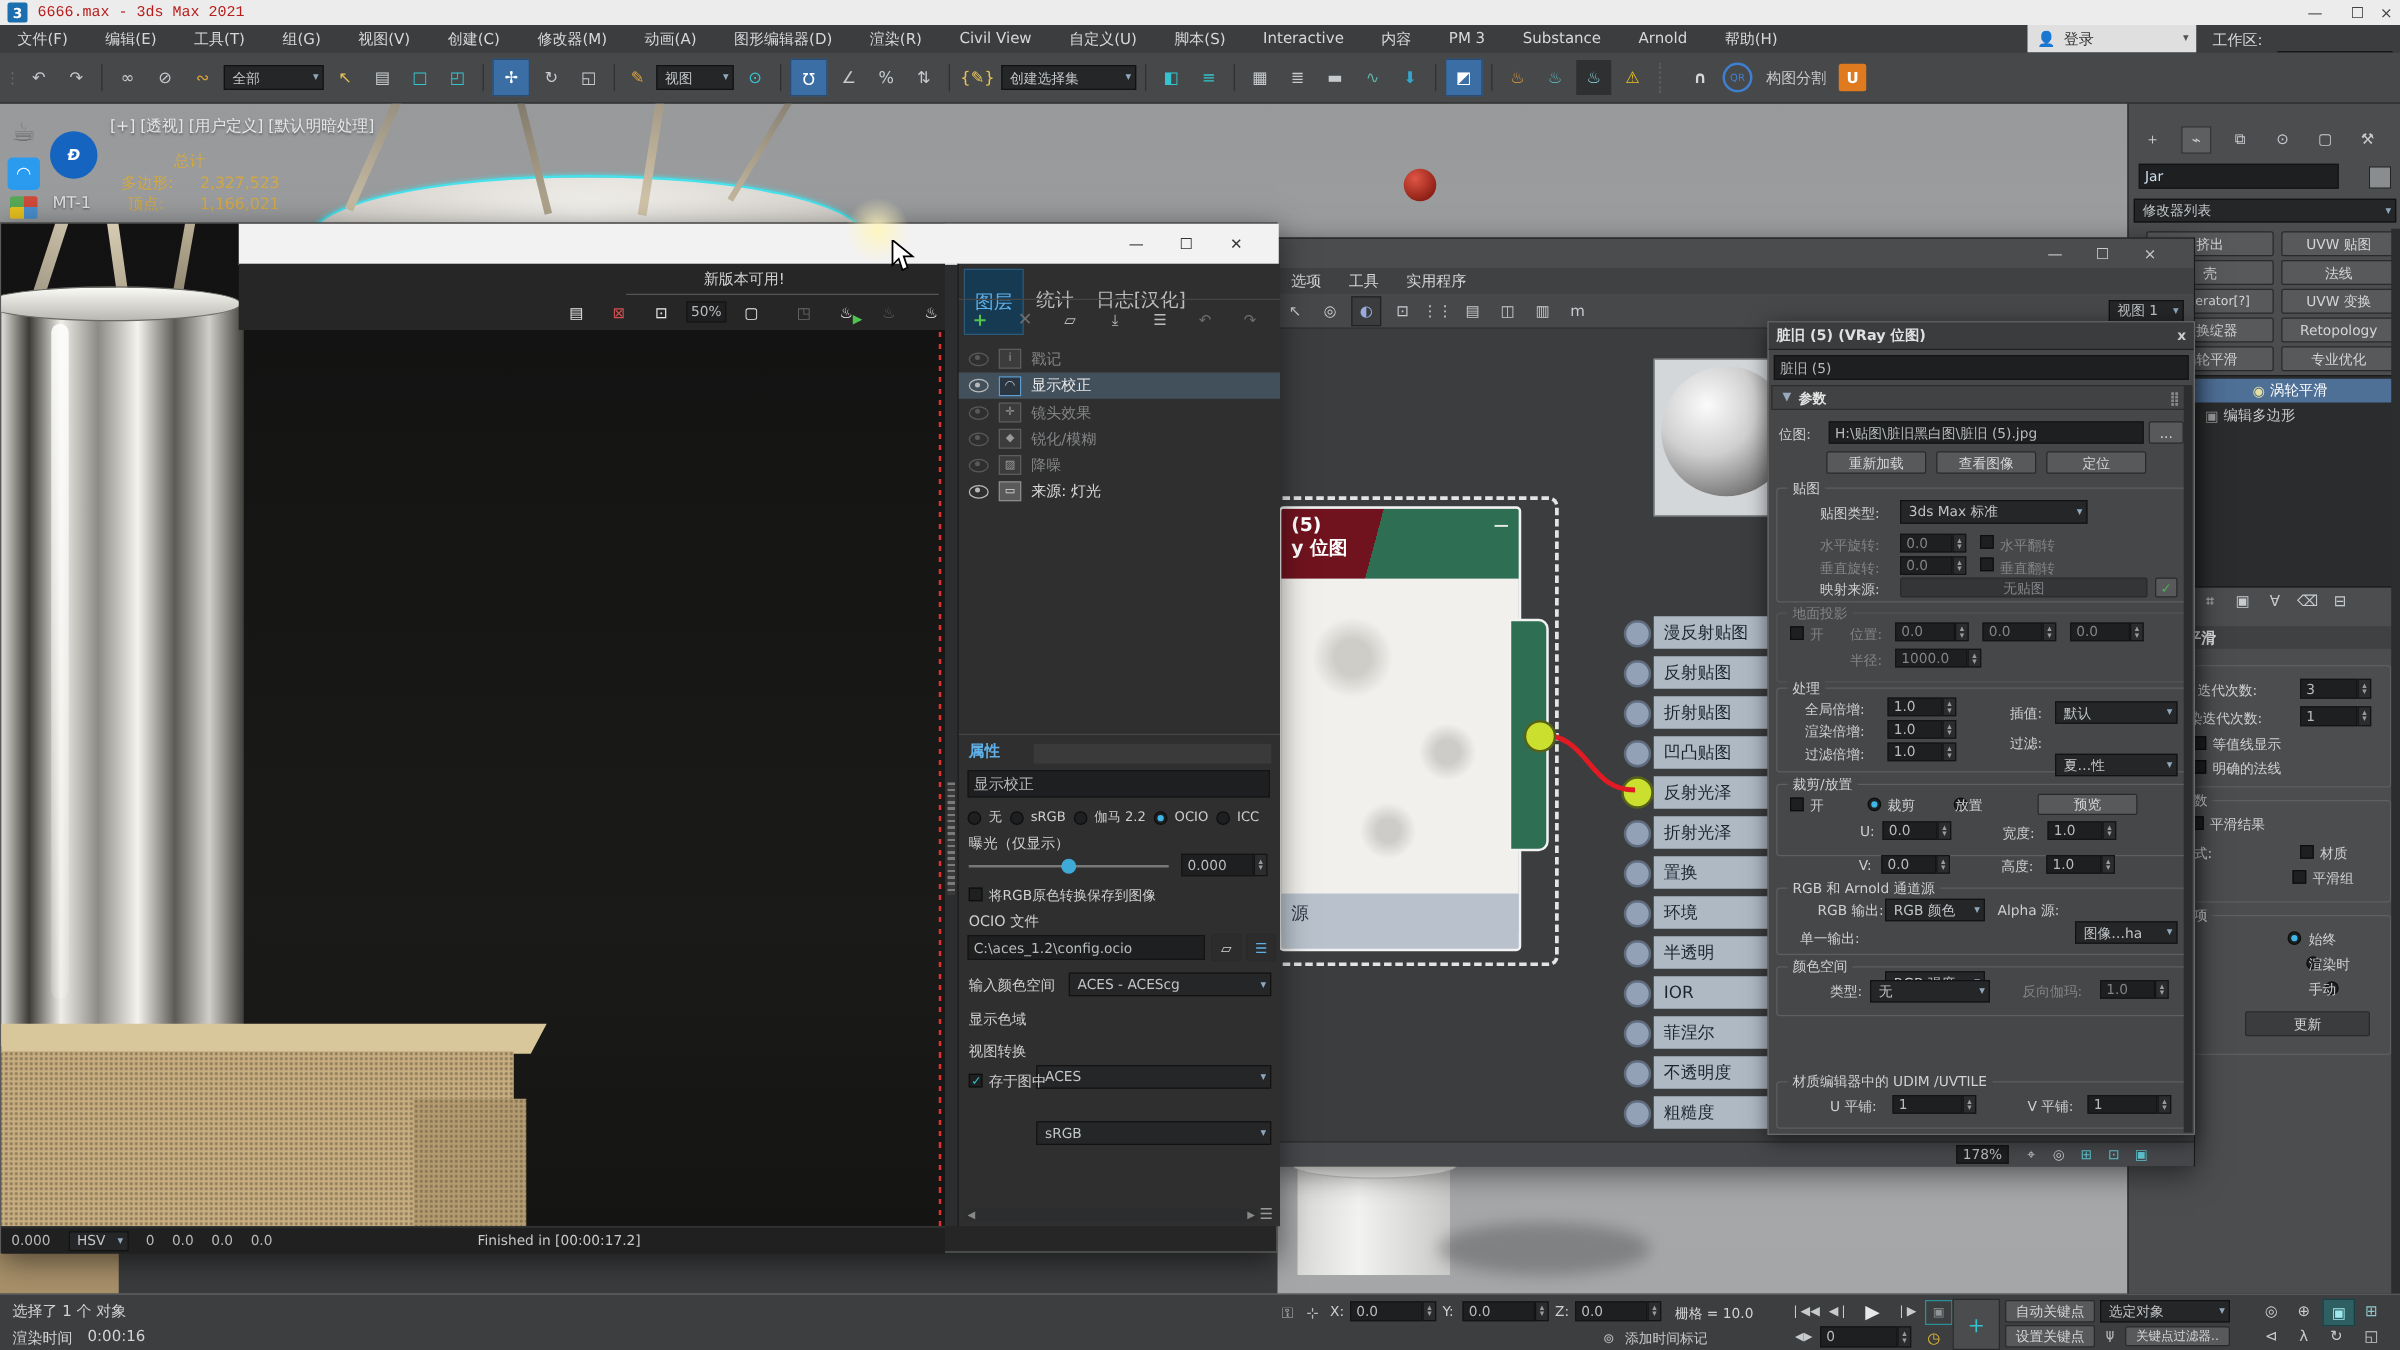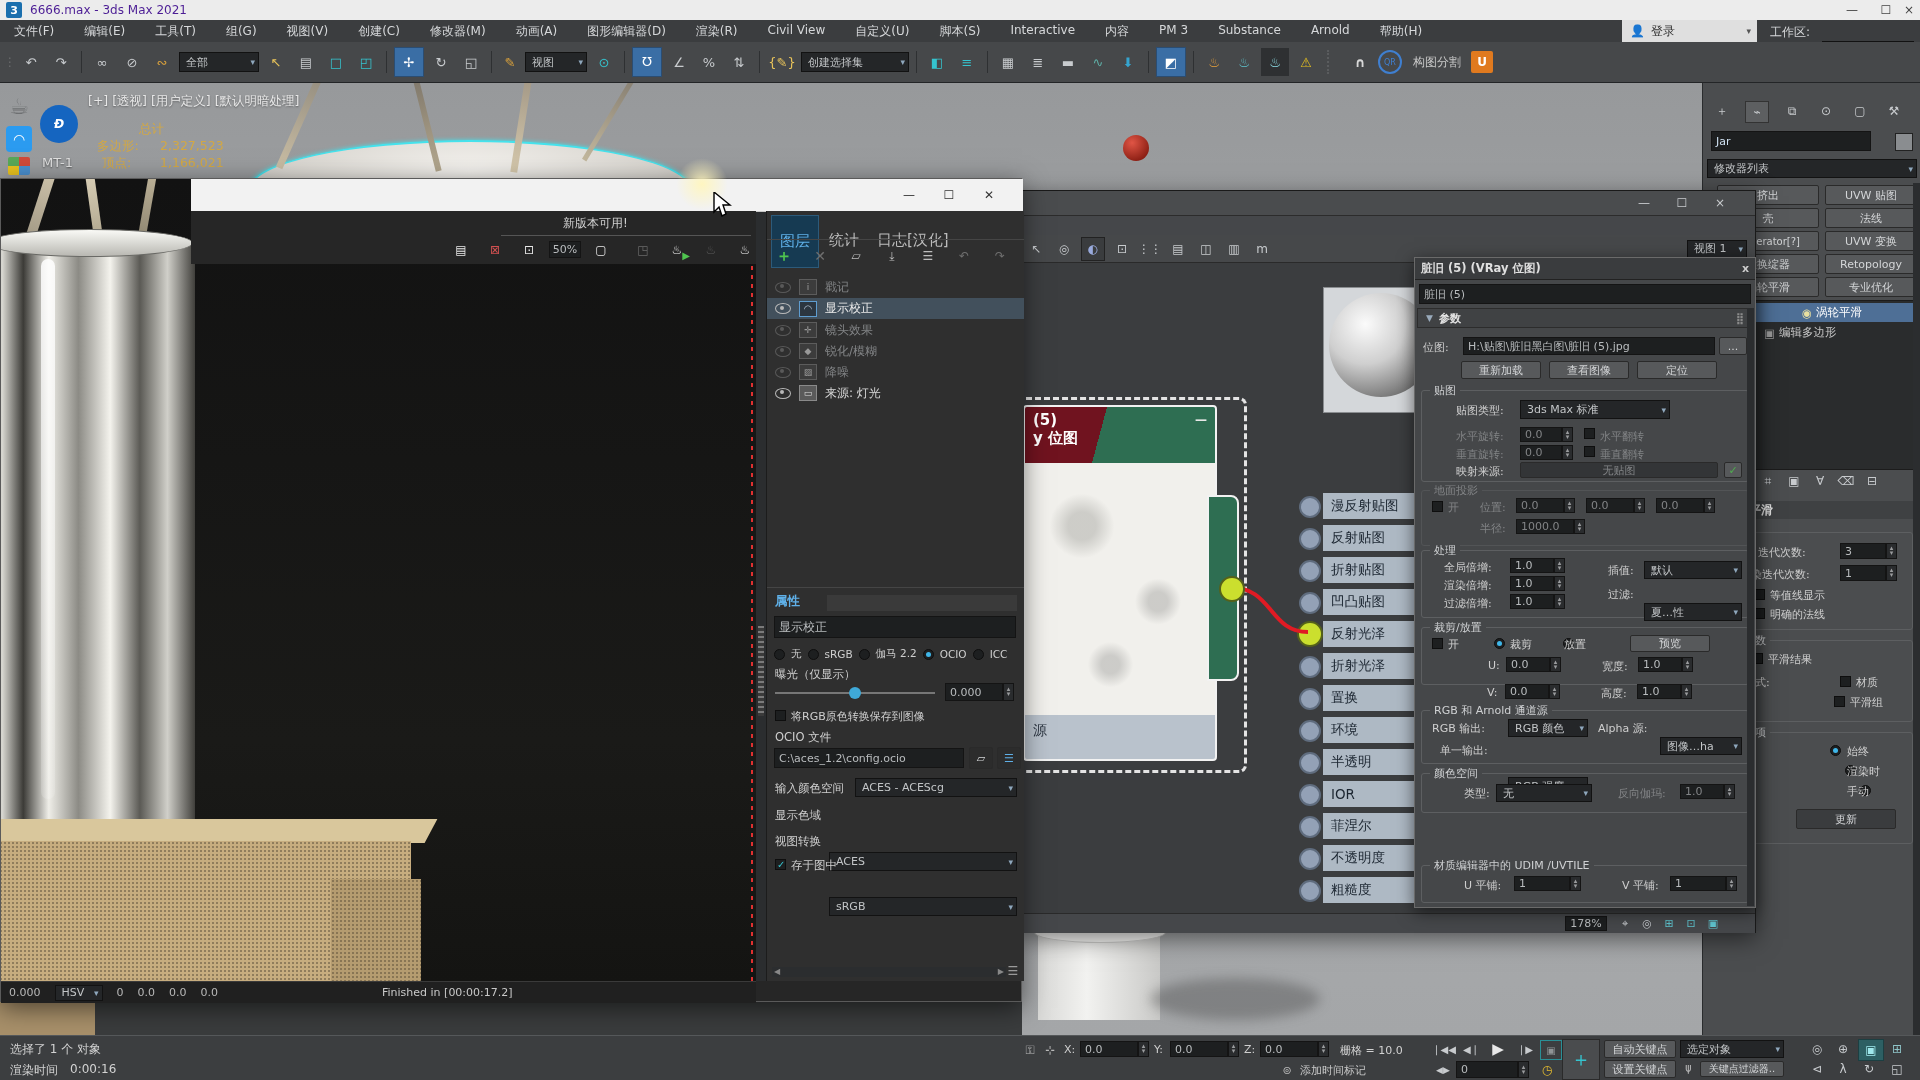--- a/index.html
+++ b/index.html
@@ -37,21 +37,21 @@
   .scroll{background:#2b2d2f;}
   .wire{pointer-events:none;}
 </style>
 </head>
 <body>
 
 <div id="app">
 
   <div class="abs" style="left:0;top:0;width:1920px;height:20px;background:#ececec;border-bottom:1px solid #cfcfcf;">
     <span class="abs ic" style="left:6px;top:2px;width:16px;height:16px;background:#1b6fae;color:#fff;font-size:11px;font-weight:bold;border-radius:2px;">3</span>
-    <span class="abs t" style="left:30px;top:3px;color:#4c1d95;font-size:12px;">6666.max - 3ds Max 2021</span>
+    <span class="abs t" style="left:30px;top:3px;color:#b91c1c;font-size:12px;font-family:Liberation Mono, monospace;">6666.max - 3ds Max 2021</span>
     <span class="abs ic" style="left:1838px;top:0;width:28px;height:20px;color:#444;">—</span>
     <span class="abs ic" style="left:1872px;top:0;width:28px;height:20px;color:#444;">☐</span>
     <span class="abs ic" style="left:1898px;top:0;width:22px;height:20px;color:#444;">×</span>
   </div>
 
   <div class="abs" style="left:0;top:20px;width:1920px;height:22px;background:#3b3d3f;border-bottom:1px solid #2a2c2e;">
     <div style="display:flex;gap:30px;padding:3px 0 0 14px;font-size:12px;color:#d6d8da;">
       <span class="t">文件(F)</span>
       <span class="t">编辑(E)</span>
       <span class="t">工具(T)</span>
@@ -286,20 +286,25 @@
     </div>
     <div class="abs scroll" style="left:210px;top:100px;width:8px;height:852px;"></div>
   </div>
 
   <div class="abs" style="left:1016px;top:190px;width:738px;height:741px;background:#45474a;border:1px solid #1a1a1a;box-shadow:0 6px 22px rgba(0,0,0,.5);">
     <div class="abs" style="left:0;top:0;width:738px;height:24px;background:#4a4c4e;border-bottom:1px solid #2c2c2c;">
       <span class="abs ic" style="left:612px;top:2px;width:30px;height:20px;">—</span>
       <span class="abs ic" style="left:650px;top:2px;width:30px;height:20px;">☐</span>
       <span class="abs ic" style="left:688px;top:2px;width:30px;height:20px;">×</span>
     </div>
+    <div class="abs" style="left:0;top:24px;width:738px;height:20px;background:#3f4143;display:flex;gap:22px;align-items:center;padding-left:16px;box-sizing:border-box;font-size:12px;color:#d2d4d6;">
+      <span class="t">选项</span>
+      <span class="t">工具</span>
+      <span class="t">实用程序</span>
+    </div>
     <div class="abs" style="left:0;top:44px;width:738px;height:28px;background:#46484a;border-bottom:1px solid #2a2a2a;display:flex;align-items:center;gap:6px;padding-left:8px;box-sizing:border-box;">
       <span class="ic" style="width:22px;height:22px;">↖</span>
       <span class="ic" style="width:22px;height:22px;">◎</span>
       <span class="ic" style="width:22px;height:22px;background:#3a3c3e;border:1px solid #222;color:#9ad;">◐</span>
       <span class="ic" style="width:22px;height:22px;">⊡</span>
       <span class="ic" style="width:22px;height:22px;">⋮⋮</span>
       <span class="ic" style="width:22px;height:22px;">▤</span>
       <span class="ic" style="width:22px;height:22px;">◫</span>
       <span class="ic" style="width:22px;height:22px;">▥</span>
       <span class="ic" style="width:22px;height:22px;">m</span>
@@ -540,21 +545,21 @@
       </div>
     <span class="abs spn" style="left:134px;top:426px;height:15px;"></span>
     <span class="abs t" style="left:186px;top:428px;">高度:</span>
     <div class="abs fld" style="left:222px;top:426px;width:44px;height:15px;">
         <span>1.0</span>
       </div>
     <span class="abs spn" style="left:266px;top:426px;height:15px;"></span>
 
     <div class="abs grp" style="left:6px;top:452px;width:326px;height:52px;">
       <span class="lg">RGB 和 Arnold 通道源</span>
-      <span class="abs t" style="left:10px;top:10px;text-align:right;">RGB 输出:</span>
+      <span class="abs t" style="left:32px;top:10px;text-align:right;">RGB 输出:</span>
       <div class="abs drop" style="left:86px;top:8px;width:80px;height:18px;">
           <span>RGB 颜色</span>
         </div>
       <span class="abs t" style="left:176px;top:10px;">Alpha 源:</span>
       <div class="abs drop" style="left:238px;top:8px;width:82px;height:18px;">
           <span>图像…ha</span>
         </div>
       <span class="abs t" style="left:18px;top:32px;">单一输出:</span>
       <div class="abs drop" style="left:86px;top:30px;width:80px;height:18px;">
           <span>RGB 强度</span>

